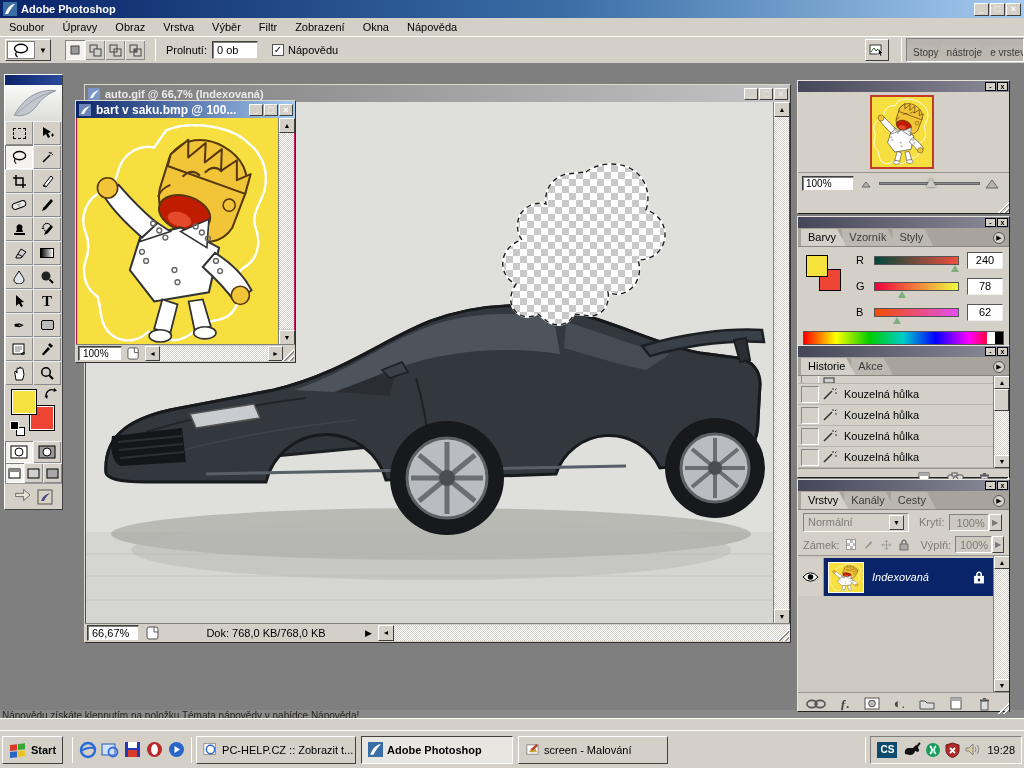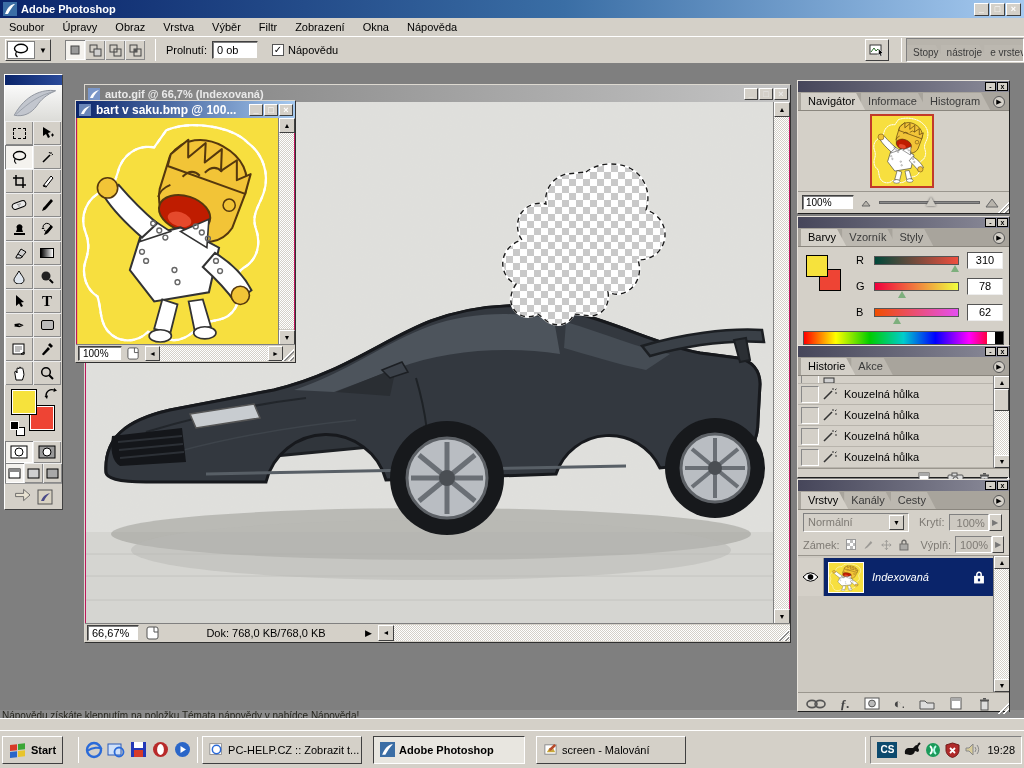--- a/index.html
+++ b/index.html
@@ -50,21 +50,21 @@
   .tri{position:absolute;bottom:-8px;width:0;height:0;border-left:4px solid transparent;border-right:4px solid transparent;border-bottom:7px solid #7daf7d}
   .valbox{width:36px;height:17px;background:#fff;border:1px solid;border-color:#555 #eee #eee #555;text-align:center;line-height:15px}
   
   .hrow{height:21px;display:flex;align-items:center;border-bottom:1px solid #b8b4ac}
   .hcheck{width:18px;height:17px;margin:0 3px;background:#d4d0c8;border:1px solid;border-color:#888 #fff #fff #888}
   
   .gray{color:#7e7a74}
   .ddl{height:19px;background:#d4d0c8;border:1px solid;border-color:#808080 #fff #fff #808080;display:flex;align-items:center}
   
   #taskbar{left:0;top:730px;width:1024px;height:38px;background:#d4d0c8;border-top:1px solid #fff;display:flex;align-items:center;z-index:50}
-  .taskbtn{height:28px;display:flex;align-items:center;padding:0 6px;margin-right:11px;white-space:nowrap;overflow:hidden}
+  .taskbtn{height:28px;display:flex;align-items:center;padding:0 6px;margin-right:5px;white-space:nowrap;overflow:hidden}
   .tb-raised{border:1px solid;border-color:#fff #404040 #404040 #fff;background:#d4d0c8}
   .tb-active{border:1px solid;border-color:#404040 #fff #fff #404040;background:#e8e6e0;font-weight:bold}
   .vsep{width:1px;height:26px;background:#808080;border-right:1px solid #fff;margin:0 4px}
   .qlicon{width:20px;height:20px;display:flex;align-items:center;justify-content:center;margin:0 1px}
   .icon14{width:14px;height:14px;display:inline-block}
   .clip-line{overflow:hidden}
 </style>
 </head>
 <body>
 
@@ -549,26 +549,20 @@
           <path d="M27,14 C29,9 32,7 36,6 C33,9 31,11 30,14 Z" fill="#4a4a88"></path>
         </svg>
     </div>
   </div>
 
   <div class="panel" style="top:80px;height:134px">
     <div class="ptitle">
         <span class="pbtn">-</span>
         <span class="pbtn">x</span>
       </div>
-    <div class="tabs">
-      <span class="tab on">Navigátor</span>
-      <span class="tab">Informace</span>
-      <span class="tab">Histogram</span>
-      <span class="tabarrow">▶</span>
-    </div>
     <div style="height:80px;position:relative">
       <div class="abs" style="left:72px;top:3px;width:64px;height:74px;border:2px solid #c23a2a;overflow:hidden">
         <svg width="60" height="70" viewBox="0 0 200 230" preserveAspectRatio="none">
             <use href="#bart-fig"></use>
           </svg>
       </div>
     </div>
     <div style="height:21px;display:flex;align-items:center;border-top:1px solid #9a968e;padding:0 4px">
       <span class="field" style="width:52px;height:15px;padding:1px 3px;font-size:10px">100%</span>
       <svg width="13" height="10" viewBox="0 0 13 10" style="margin:0 6px">
@@ -597,21 +591,21 @@
     </div>
     <div style="position:relative;height:78px">
       <span class="abs" style="left:8px;top:8px;width:22px;height:22px;background:#f6e23c;border:1px solid #000;z-index:2"></span>
       <span class="abs" style="left:21px;top:22px;width:22px;height:22px;background:#ee4434;border:1px solid #000"></span>
       <div class="abs" style="left:52px;top:0;right:0">
         <div class="slider-row">
           <span style="width:10px">R</span>
           <span class="slider-track" style="background:linear-gradient(90deg,#00483a,#f04e3e)">
               <span class="tri" style="left:92%"></span>
             </span>
-          <span class="valbox">310</span>
+          <span class="valbox">240</span>
         </div>
         <div class="slider-row">
           <span style="width:10px">G</span>
           <span class="slider-track" style="background:linear-gradient(90deg,#f0003e,#f0ff3e)">
               <span class="tri" style="left:28%"></span>
             </span>
           <span class="valbox">78</span>
         </div>
         <div class="slider-row">
           <span style="width:10px">B</span>

